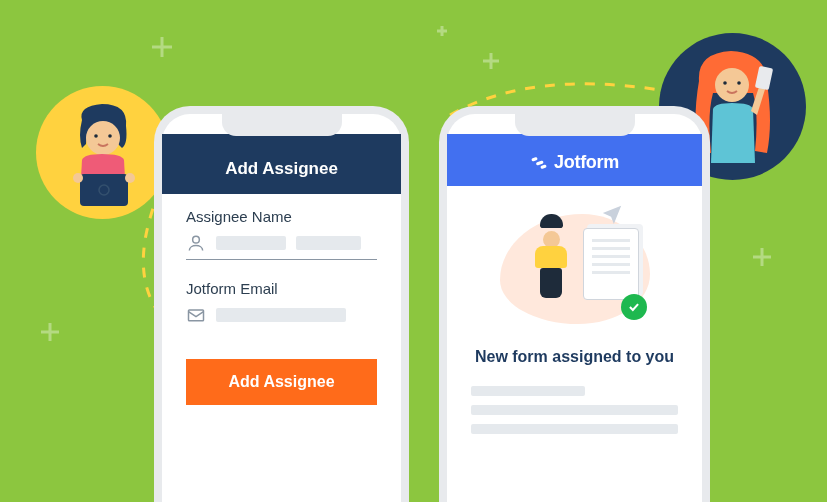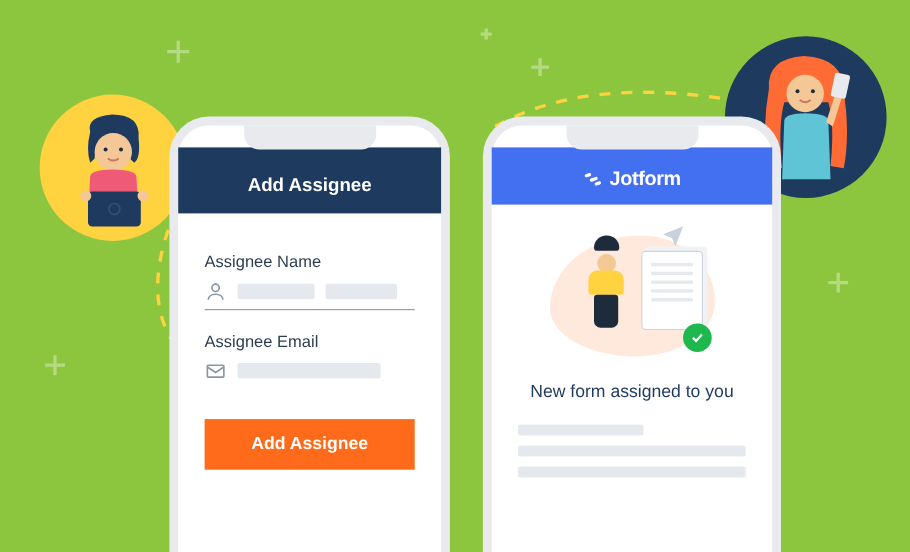--- a/index.html
+++ b/index.html
@@ -10,21 +10,21 @@
 .avatar-right{left:659px;top:33px;width:147px;height:147px;background:#1e3a5f}
 .dashed-path{position:absolute;stroke:#ffd23f;stroke-width:3;stroke-dasharray:10,10;fill:none}
 .phone{position:absolute;background:#fff;border-radius:28px 28px 0 0;box-shadow:0 0 0 8px #e8eaed}
 .phone-left{left:162px;top:114px;width:239px;height:388px}
 .phone-right{left:447px;top:114px;width:255px;height:388px}
 .notch{position:absolute;top:0;left:50%;transform:translateX(-50%);width:120px;height:22px;background:#e8eaed;border-radius:0 0 14px 14px}
 .header-dark{background:#1e3a5f;color:#fff;text-align:center;padding:25px 0 15px;font-weight:600;font-size:17px;margin-top:20px}
 .header-blue{background:#4270f0;color:#fff;text-align:center;padding:18px 16px 13px;margin-top:20px;display:flex;align-items:center;justify-content:center;gap:6px}
 .logo-icon{width:18px;height:18px}
 .logo-text{font-weight:700;font-size:18px;letter-spacing:-0.3px}
-.form-body{padding:36px 24px}
+.form-body{padding:14px 24px}
 .label{color:#2c3e50;font-size:15px;margin-bottom:8px}
 .input-row{display:flex;align-items:center;gap:10px;border-bottom:1.5px solid #8a96a3;padding-bottom:6px;margin-bottom:20px}
 .input-row.noborder{border-bottom:none}
 .field-icon{width:20px;height:20px;flex-shrink:0}
 .skel{background:#e5e9ed;border-radius:2px}
 .skel-a{height:14px;width:70px}
 .skel-b{height:14px;width:65px}
 .skel-c{height:14px;width:130px}
 .btn{background:#ff6b1a;color:#fff;border:none;width:100%;padding:14px;font-size:16px;font-weight:600;cursor:pointer;margin-top:8px}
 .notif-body{padding:18px 24px;text-align:center}
@@ -33,21 +33,21 @@
 .doc{position:absolute;width:56px;height:72px;background:#fff;border:1.5px solid #d0d5dc;border-radius:4px;left:112px;top:24px;box-shadow:4px -4px 0 #f0f2f5}
 .doc::before{content:'';position:absolute;top:10px;left:8px;right:8px;height:3px;background:#e5e9ed;box-shadow:0 8px 0 #e5e9ed,0 16px 0 #e5e9ed,0 24px 0 #e5e9ed,0 32px 0 #e5e9ed}
 .person-fig{position:absolute;left:62px;top:30px;width:40px}
 .p-head{width:17px;height:17px;background:#f4c896;border-radius:50%;margin-left:10px}
 .p-hair{width:23px;height:14px;background:#1e2b3a;border-radius:12px 12px 3px 3px;margin-left:7px;margin-top:-20px;margin-bottom:3px}
 .p-top{width:32px;height:22px;background:#ffd23f;border-radius:8px 8px 3px 3px;margin-left:2px;margin-top:-2px}
 .p-bot{width:22px;height:30px;background:#1e2b3a;border-radius:3px 3px 6px 6px;margin-left:7px}
 .check{position:absolute;width:26px;height:26px;background:#1eb84f;border-radius:50%;left:150px;top:90px;display:flex;align-items:center;justify-content:center}
 .check svg{width:14px;height:14px}
 .plane{position:absolute;left:130px;top:-2px}
-.notif-title{color:#1e3a5f;font-size:16px;font-weight:400;margin-bottom:20px}
+.notif-title{color:#1e3a5f;font-size:16px;font-weight:700;margin-bottom:20px}
 .skel-line{height:10px;background:#e5e9ed;border-radius:2px;margin:9px 0}
 .person-svg{position:absolute}
 </style>
 </head>
 <body>
 
 <svg class="plus" style="left:148px;top:33px;width:28px;height:28px">
     <path d="M14 4v20M4 14h20"></path>
   </svg>
 <svg class="plus" style="left:480px;top:50px;width:22px;height:22px">
@@ -102,21 +102,21 @@
 <div class="form-body">
 <div class="label">Assignee Name</div>
 <div class="input-row">
 <svg class="field-icon" viewBox="0 0 24 24" fill="none" stroke="#8a96a3" stroke-width="1.8">
           <circle cx="12" cy="8" r="4"></circle>
           <path d="M4 21c0-4 4-6 8-6s8 2 8 6"></path>
         </svg>
 <div class="skel skel-a"></div>
 <div class="skel skel-b"></div>
 </div>
-<div class="label">Assignee Email</div>
+<div class="label">Jotform Email</div>
 <div class="input-row noborder">
 <svg class="field-icon" viewBox="0 0 24 24" fill="none" stroke="#8a96a3" stroke-width="1.8">
           <rect x="3" y="6" width="18" height="13" rx="1"></rect>
           <path d="M3 8l9 6 9-6"></path>
         </svg>
 <div class="skel skel-c"></div>
 </div>
 <button class="btn">Add Assignee</button>
 </div>
 </div>

